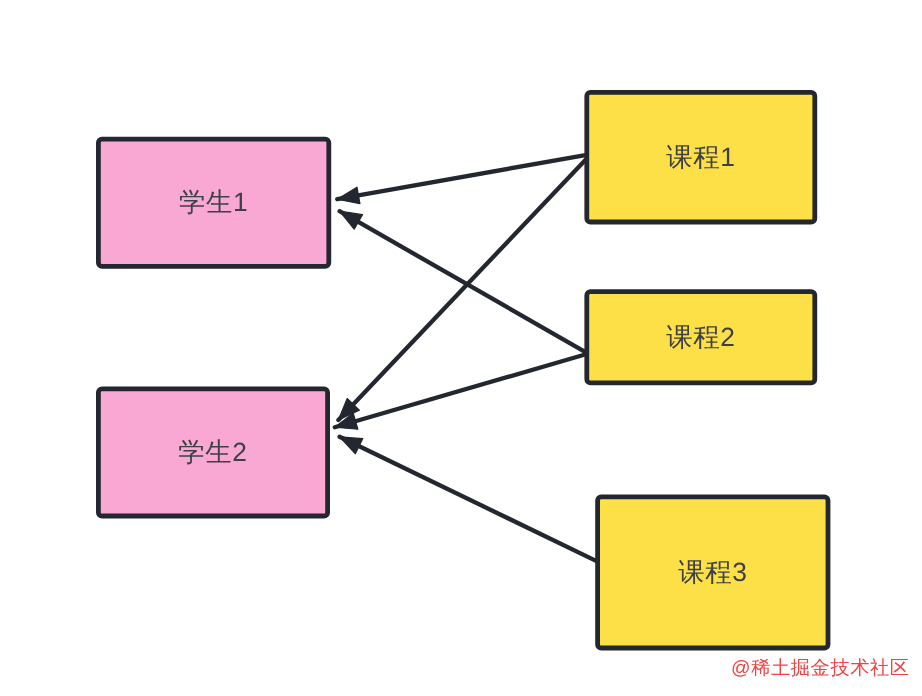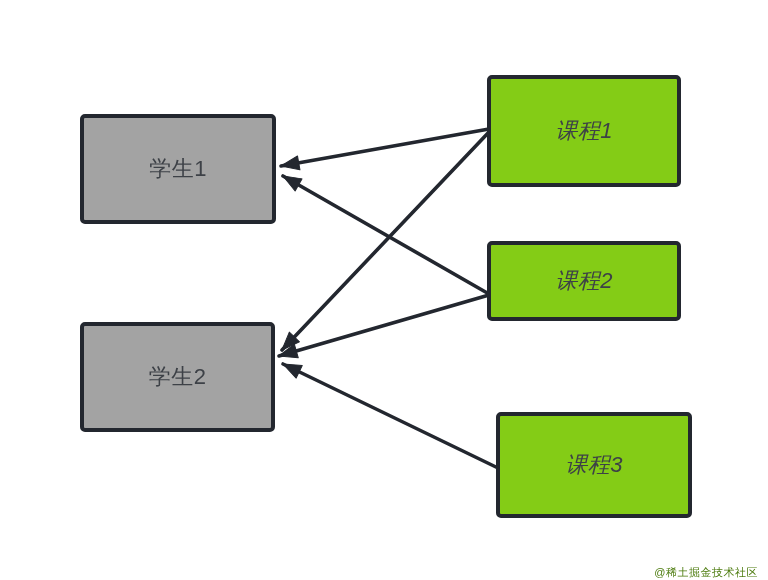--- a/index.html
+++ b/index.html
@@ -34,33 +34,33 @@
     box-sizing: border-box;
     border: 4.5px solid #23272f;
     border-radius: 5px;
     display: flex;
     align-items: center;
     justify-content: center;
     font-size: 22px;
     letter-spacing: 0.5px;
     color: #3d4147;
   }
-  .node.student { background: #a3a3a3; }
-  .node.course  { background: #84cc16; font-style: italic; }
+  .node.student { background: #f9a8d4; }
+  .node.course  { background: #fde047; }
   #node-student1 { left: 80px;  top: 114px; width: 196px; height: 110px; }
   #node-student2 { left: 80px;  top: 304px; width: 195px; height: 110px; margin-top: 18px; }
   #node-course1  { left: 487px; top: 75px;  width: 194px; height: 112px; }
   #node-course2  { left: 487px; top: 241px; width: 194px; height: 80px; }
-  #node-course3  { left: 496px; top: 412px; width: 196px; height: 106px; }
+  #node-course3  { left: 496px; top: 412px; width: 196px; height: 130px; }
   .watermark {
     position: absolute;
     right: 10px;
-    bottom: 0;
-    font-size: 11px;
-    color: #4d7c0f;
+    bottom: 12px;
+    font-size: 16px;
+    color: #ef4444;
     letter-spacing: 0.5px;
   }
 </style>
 </head>
 <body>
 
 <div class="canvas">
 
   <svg class="edges" width="768" height="580" viewBox="0 0 768 580" xmlns="http://www.w3.org/2000/svg">
     <defs>

